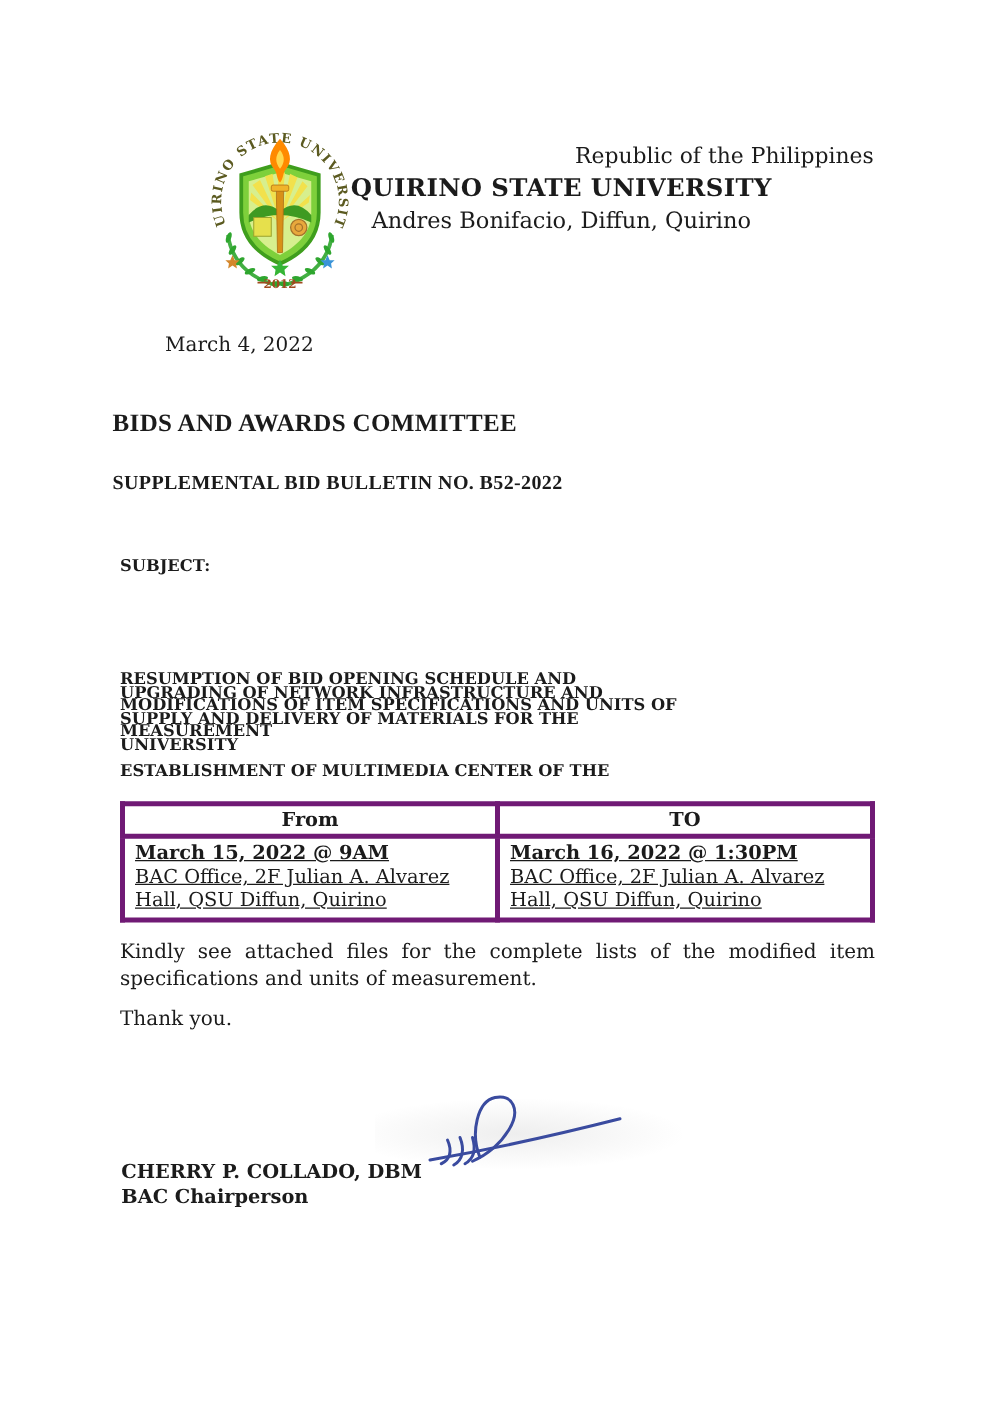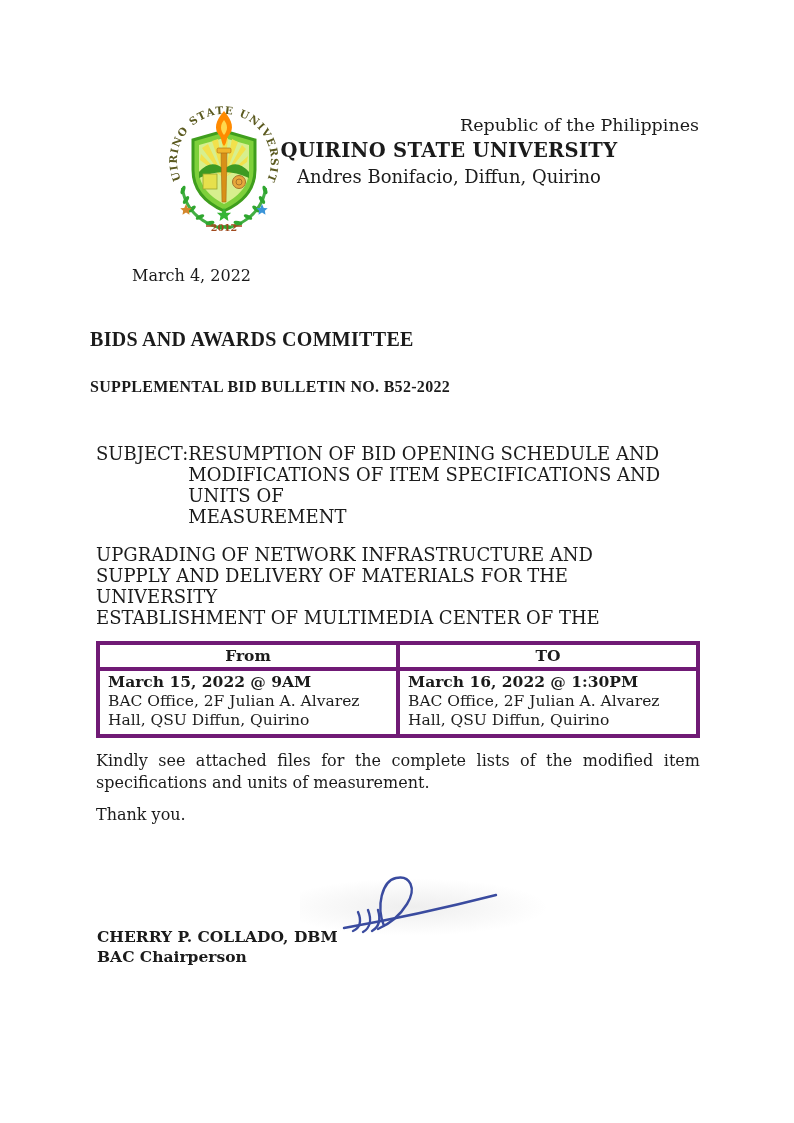--- a/index.html
+++ b/index.html
@@ -15,30 +15,30 @@
   .lh1 { font-size:17.5px;text-align:right; }
   .lh2 { font-size:19.5px; font-weight:bold; letter-spacing:0.3px; }
   .lh3 { font-size:18px; }
 
   .doc-date { position:absolute; left:96px; top:266px; font-size:16px;margin-left:36px; }
 
   .title-block { position:absolute; left:90px; top:328px; width:614px; font-weight:bold;font-family:Liberation Serif, serif; }
   .title-line1 { font-size:20px; letter-spacing:0.3px; }
   .title-line2 { font-size:16px; letter-spacing:0.3px; margin-top:27px; }
 
-  .hang-block { position:absolute; left:96px; width:610px; display:flex; font-weight:normal; font-size:18px; line-height:21px; }
+  .hang-block { position:absolute; left:96px; width:610px; display:flex; font-weight:bold; font-size:13px; line-height:21px;flex-direction:column; }
   .hang-label { flex:0 0 90px; }
   .subject-block { top:443px; }
   .project-block { top:544px; }
 
   
   .sched-table { position:absolute; left:96px; top:641px; width:604px; border-collapse:collapse; table-layout:fixed; font-size:15.5px; }
   .sched-table th, .sched-table td { border:4px solid #701a75; }
   .sched-table th { font-weight:bold; text-align:center; padding:0 0 1px 0; line-height:21px; }
-  .sched-table td { vertical-align:top; padding:1px 6px 3px 8px; line-height:19.5px; }
+  .sched-table td { vertical-align:top; padding:1px 6px 3px 8px; line-height:19.5px;text-decoration:underline; }
   .cell-datetime { font-weight:bold; }
 
   .para { position:absolute; left:96px; width:604px; font-size:16px; line-height:22px; }
   .para-main { top:750px; text-align:justify; }
   .para-thanks { top:804px; }
 
   
   .sig-smudge { position:absolute; left:300px; top:878px; width:250px; height:58px;
     background:radial-gradient(ellipse at 45% 50%, rgba(90,90,90,0.10), rgba(0,0,0,0) 70%); }
   .sig-scribble { position:absolute; left:338px; top:874px; width:164px; height:60px; z-index:3; }

